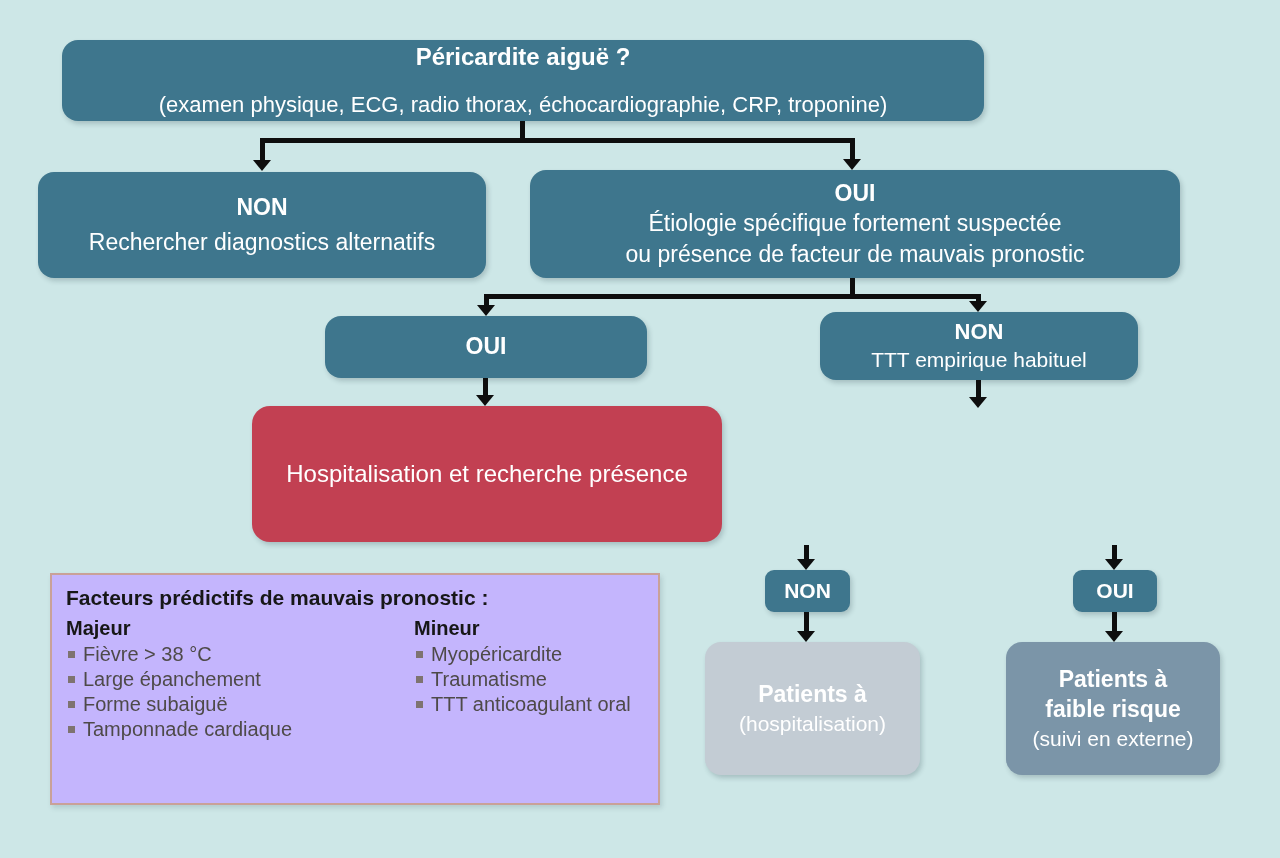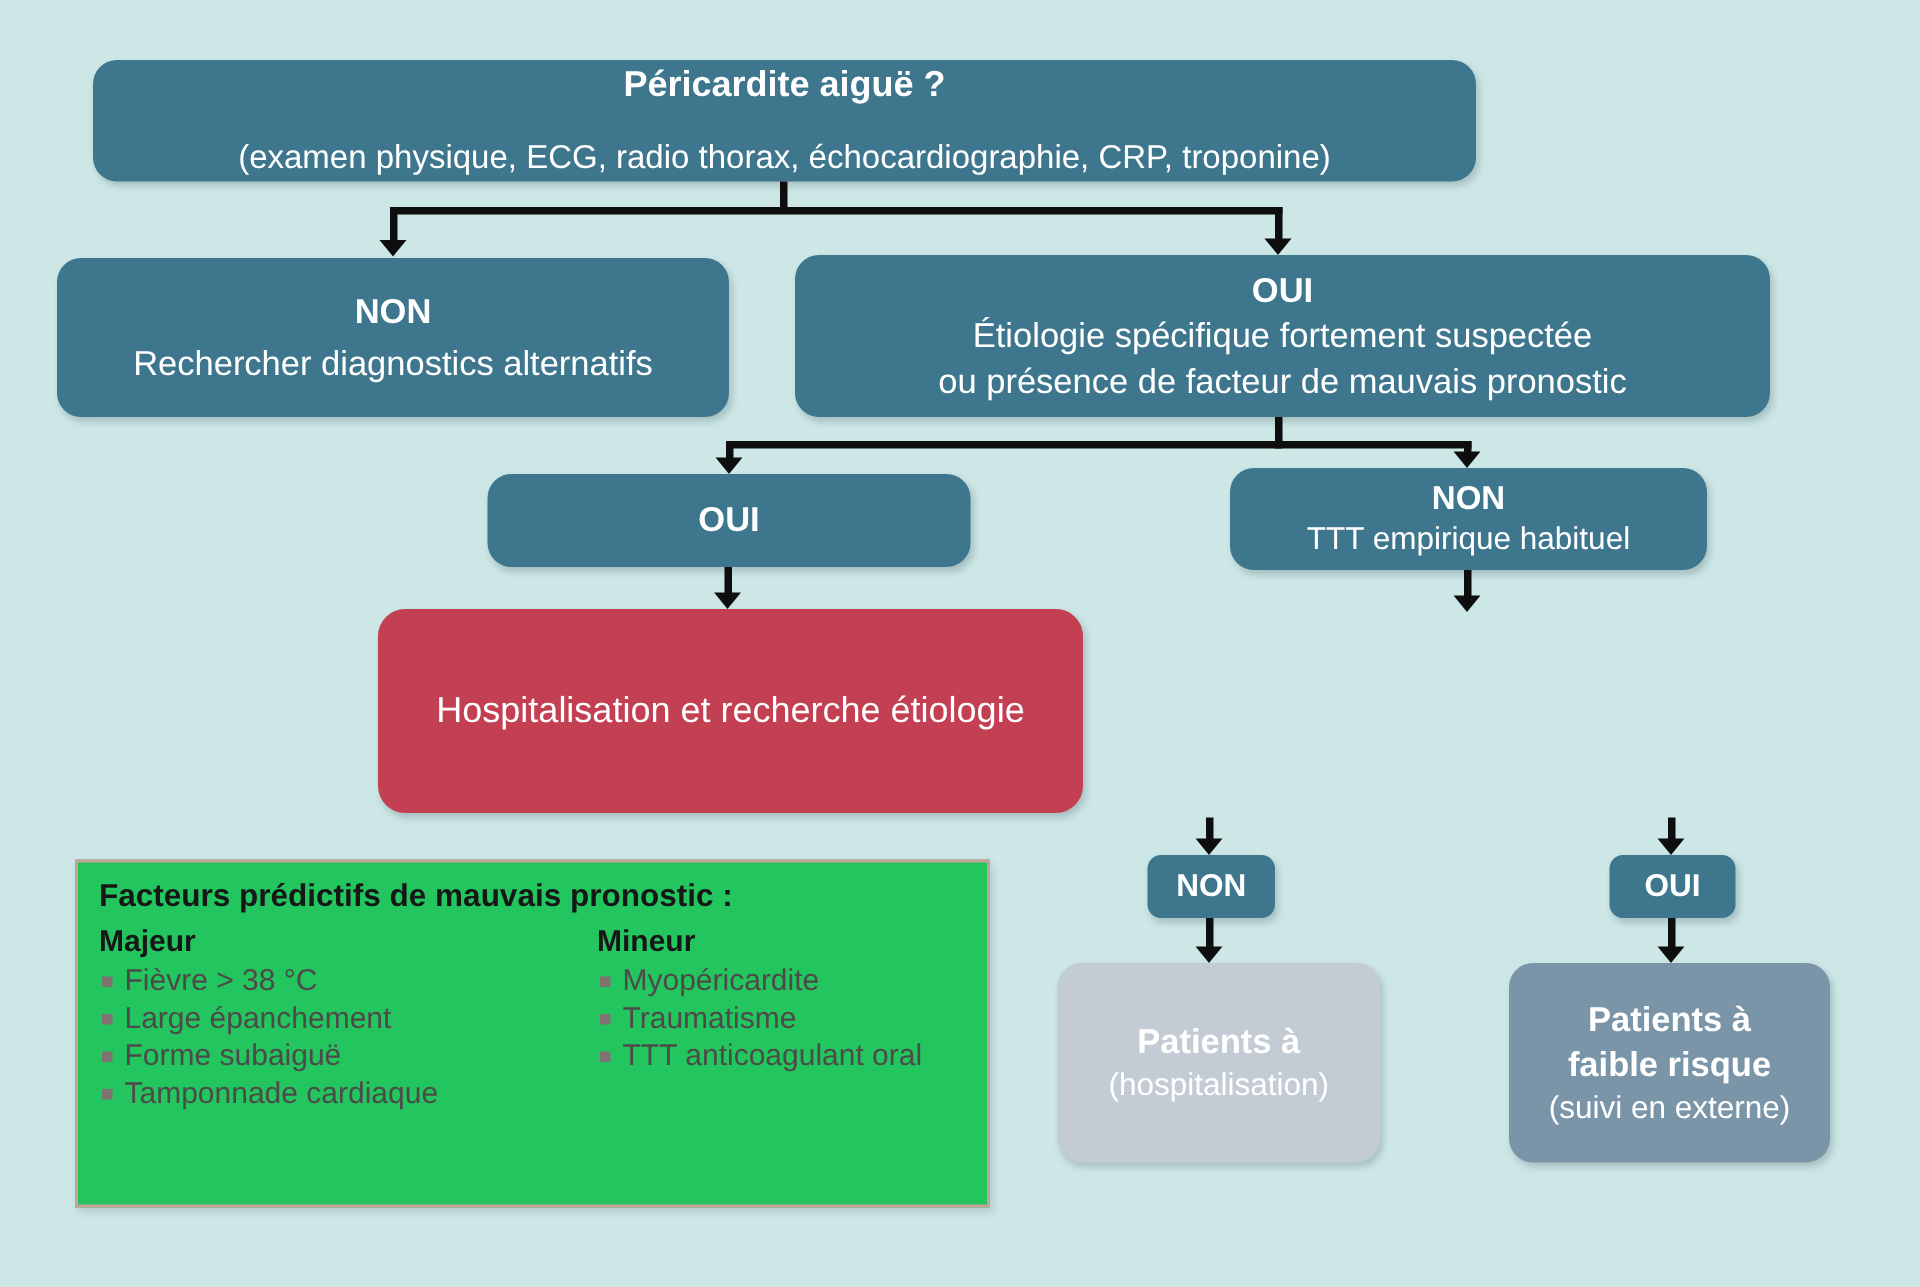--- a/index.html
+++ b/index.html
@@ -25,25 +25,25 @@
   .fs24 { font-size:24px; }
   .fs25 { font-size:25px; }
 
   .line { position:absolute; background:#0e0e0e; }
   .ah { position:absolute; width:0; height:0;
         border-left:9px solid transparent; border-right:9px solid transparent;
         border-top:11px solid #0e0e0e; }
 
   .factors {
     position:absolute; left:50px; top:573px; width:610px; height:232px;
-    background:#22c55e; border:2px solid #c9a198; padding:11px 14px;
+    background:#c4b5fd; border:2px solid #c9a198; padding:11px 14px;
     color:#4e4a49; box-shadow: 2px 3px 5px rgba(30,55,65,0.15);
   }
   .f-title { font-size:21px; font-weight:700; color:#171717; margin-bottom:7px; }
-  .f-cols { display:flex; }
+  .f-cols { display:flex;gap:16px; }
   .f-col-major { width:332px; padding-right:10px; }
   .f-col-minor { flex:1; }
   .f-head { font-size:20px; font-weight:700; color:#171717; margin-bottom:2px; }
   .f-item { display:flex; font-size:20px; line-height:25px; overflow-wrap:break-word; }
   .f-item .txt { flex:1; min-width:0; }
   .bullet { width:7px; height:7px; background:#7e7370; flex:none; margin:9px 8px 0 2px; }
 </style>
 </head>
 <body>
 
@@ -88,21 +88,21 @@
     <div class="fs21">TTT empirique habituel</div>
   </div>
 
   <div class="line" style="left:483px;top:378px;width:5px;height:18px;"></div>
   <div class="ah" style="left:476px;top:395px;"></div>
 
   <div class="line" style="left:976px;top:380px;width:5px;height:18px;"></div>
   <div class="ah" style="left:969px;top:397px;"></div>
 
   <div class="box red" style="left:252px;top:406px;width:470px;height:136px;gap:4px;border-radius:18px;">
-    <div class="fs24">Hospitalisation et recherche étiologie</div>
+    <div class="fs24">Hospitalisation et recherche présence</div>
   </div>
 
 
   <div class="line" style="left:804px;top:545px;width:5px;height:15px;"></div>
   <div class="ah" style="left:797px;top:559px;"></div>
   <div class="line" style="left:1112px;top:545px;width:5px;height:15px;"></div>
   <div class="ah" style="left:1105px;top:559px;"></div>
 
   <div class="box teal small-r" style="left:765px;top:570px;width:85px;height:42px;padding:2px;">
     <div class="bold fs21">NON</div>

